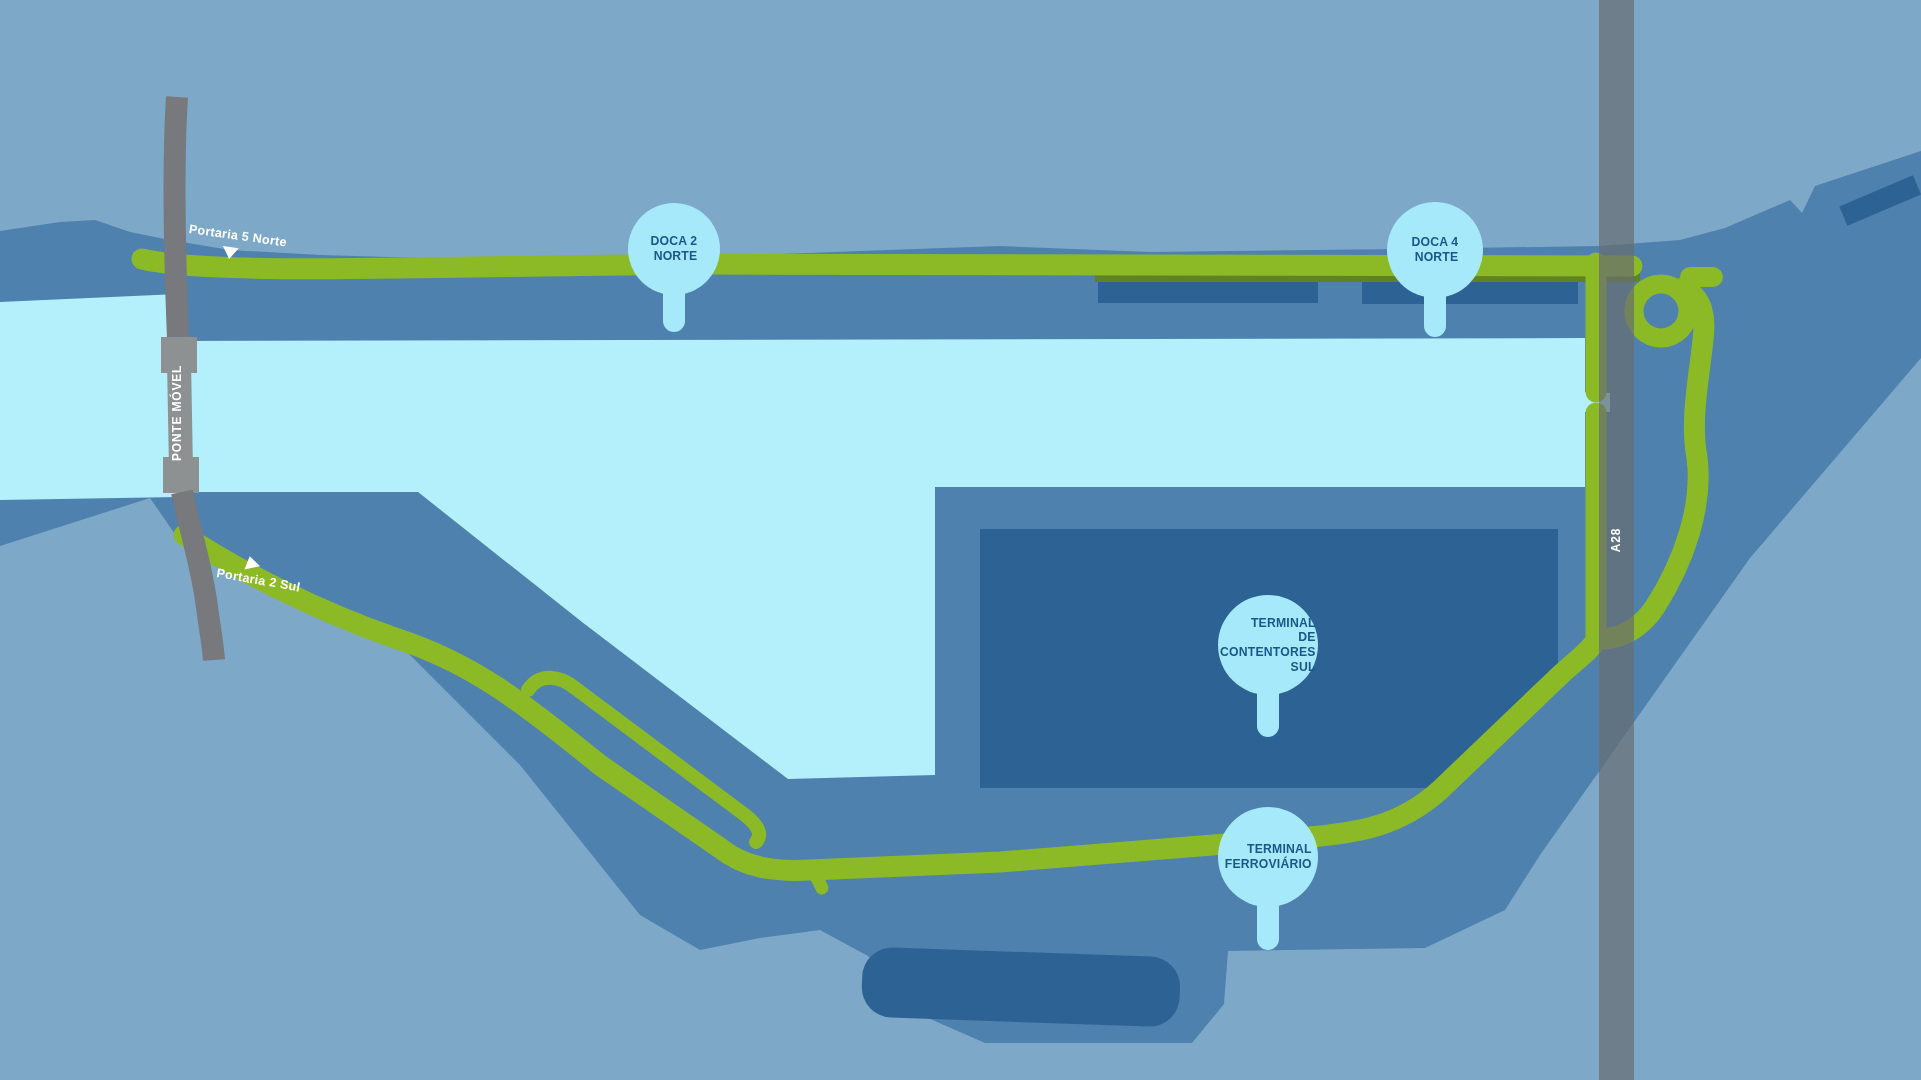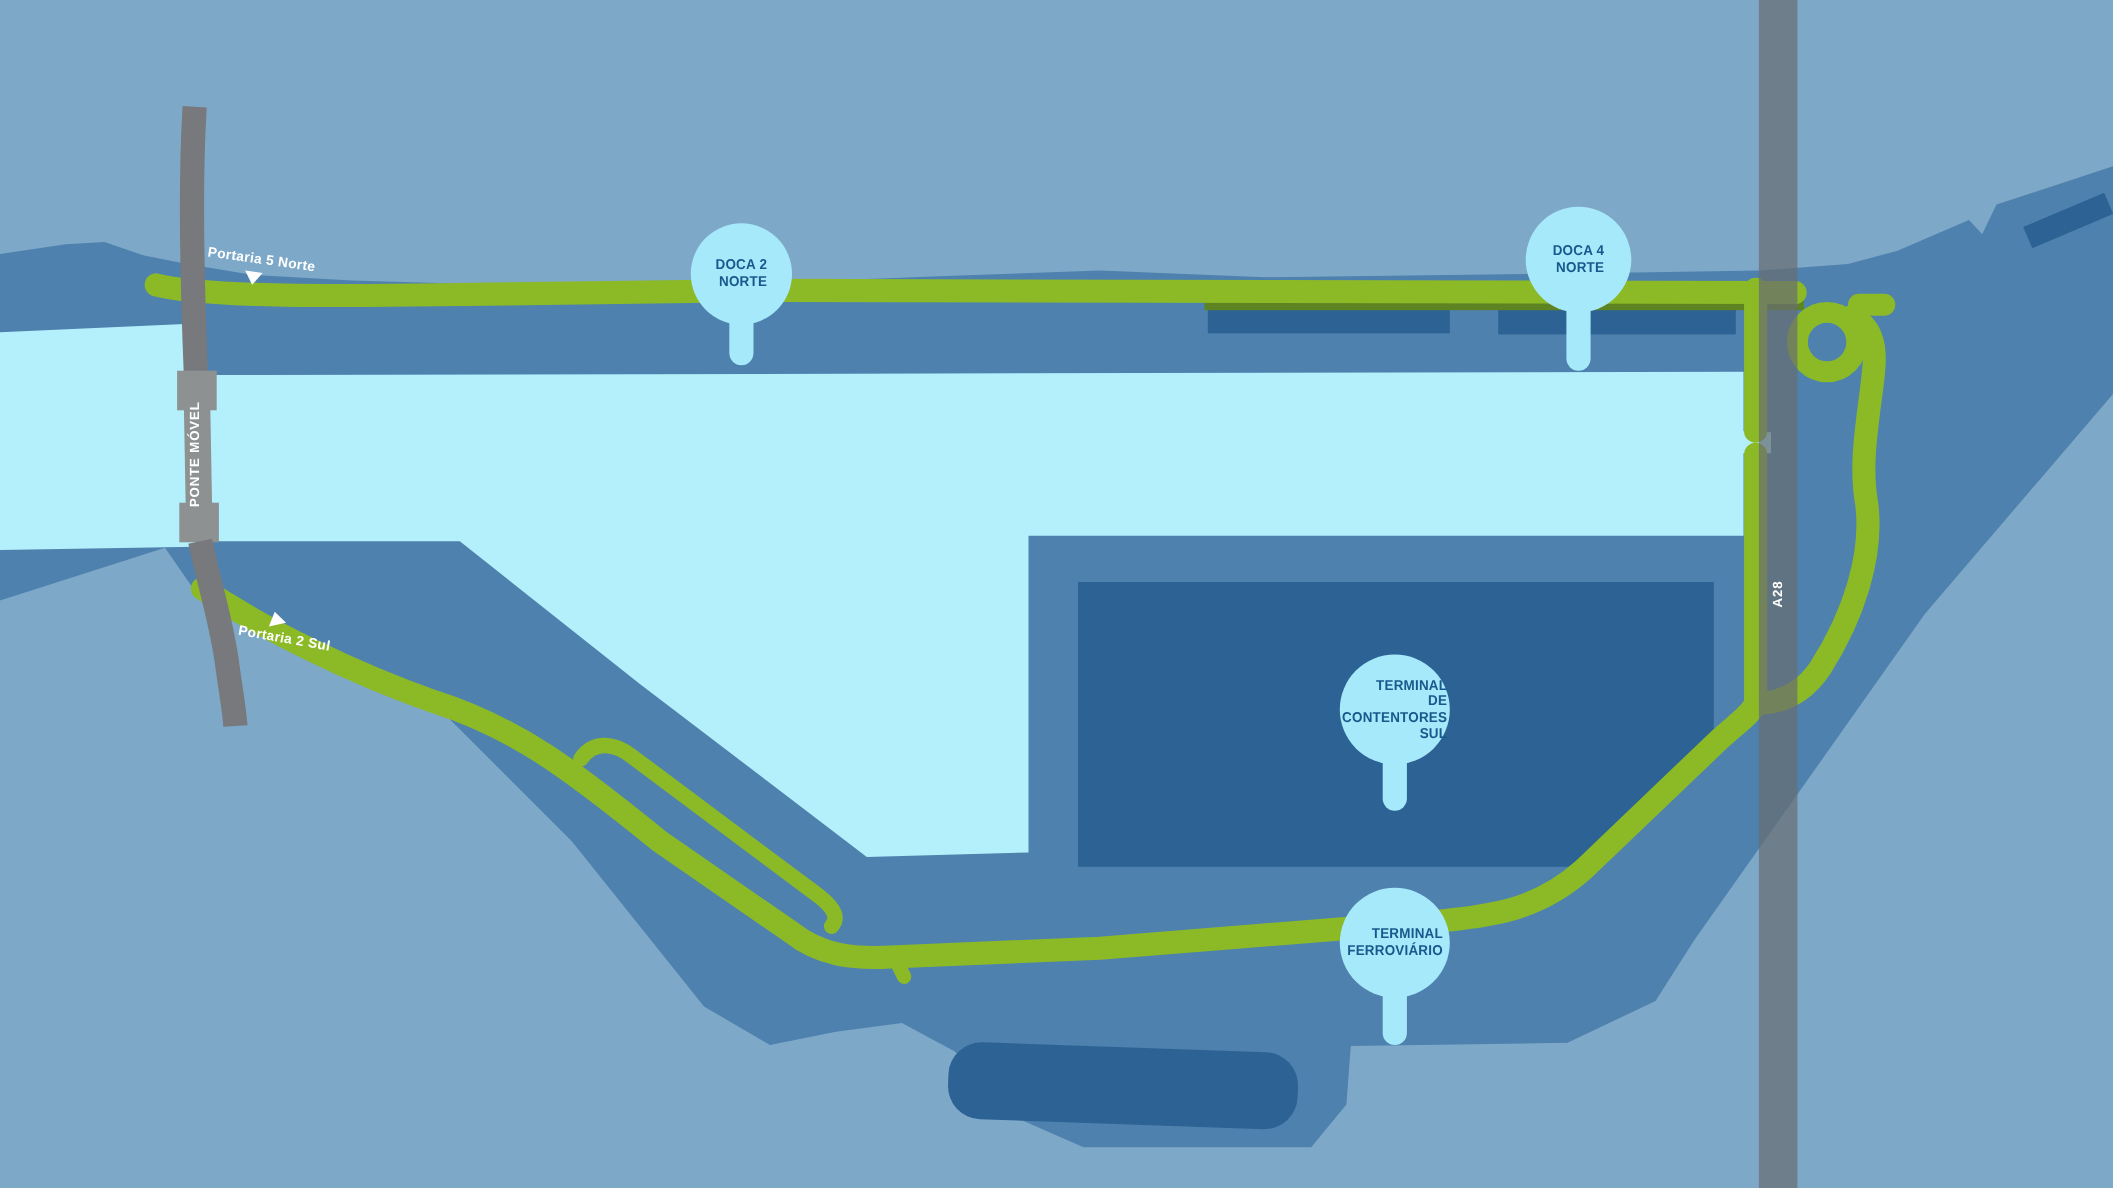--- a/index.html
+++ b/index.html
@@ -80,21 +80,21 @@
 
   <div class="lbl lbl-road" style="left:1596px;top:533px;width:40px;text-align:center;transform:rotate(-90deg);">A28</div>
 
   <div class="stem" style="left:663px;top:270px;width:22px;height:62px;"></div>
   <div class="balloon" style="left:628px;top:203px;width:92px;height:92px;">
     <div class="txt">DOCA 2
 NORTE</div>
   </div>
 
   <div class="stem" style="left:1424px;top:272px;width:22px;height:65px;"></div>
-  <div class="balloon" style="left:1387px;top:188px;width:96px;height:96px;">
+  <div class="balloon" style="left:1387px;top:202px;width:96px;height:96px;">
     <div class="txt">DOCA 4
 NORTE</div>
   </div>
 
   <div class="stem" style="left:1257px;top:660px;width:22px;height:77px;"></div>
   <div class="balloon" style="left:1218px;top:595px;width:100px;height:100px;">
     <div class="txt">TERMINAL
 DE
 CONTENTORES
 SUL</div>

